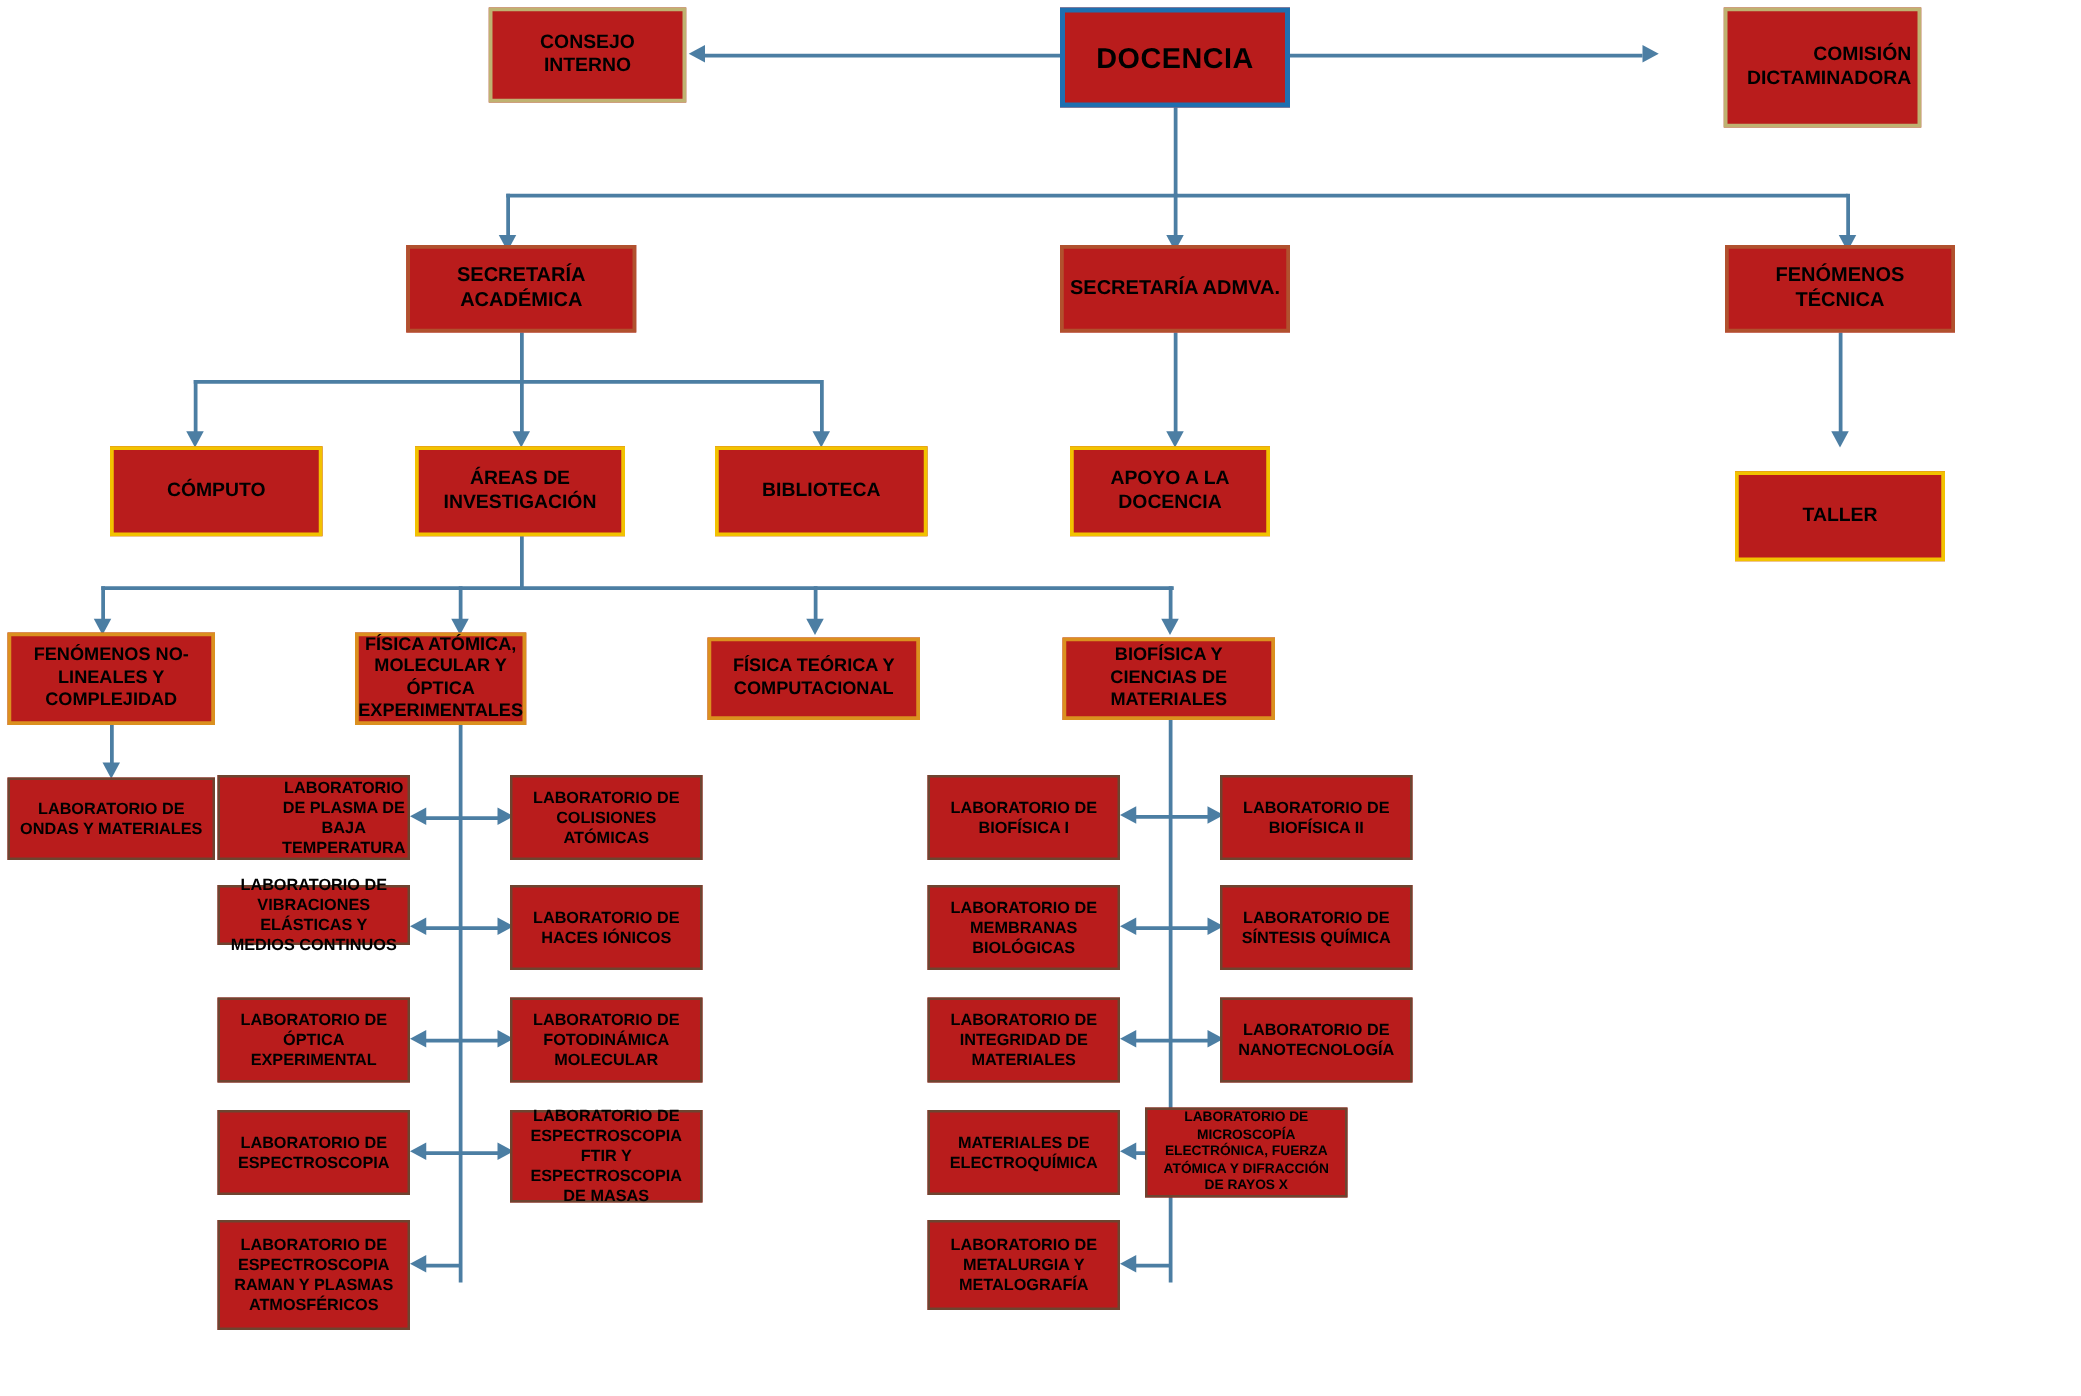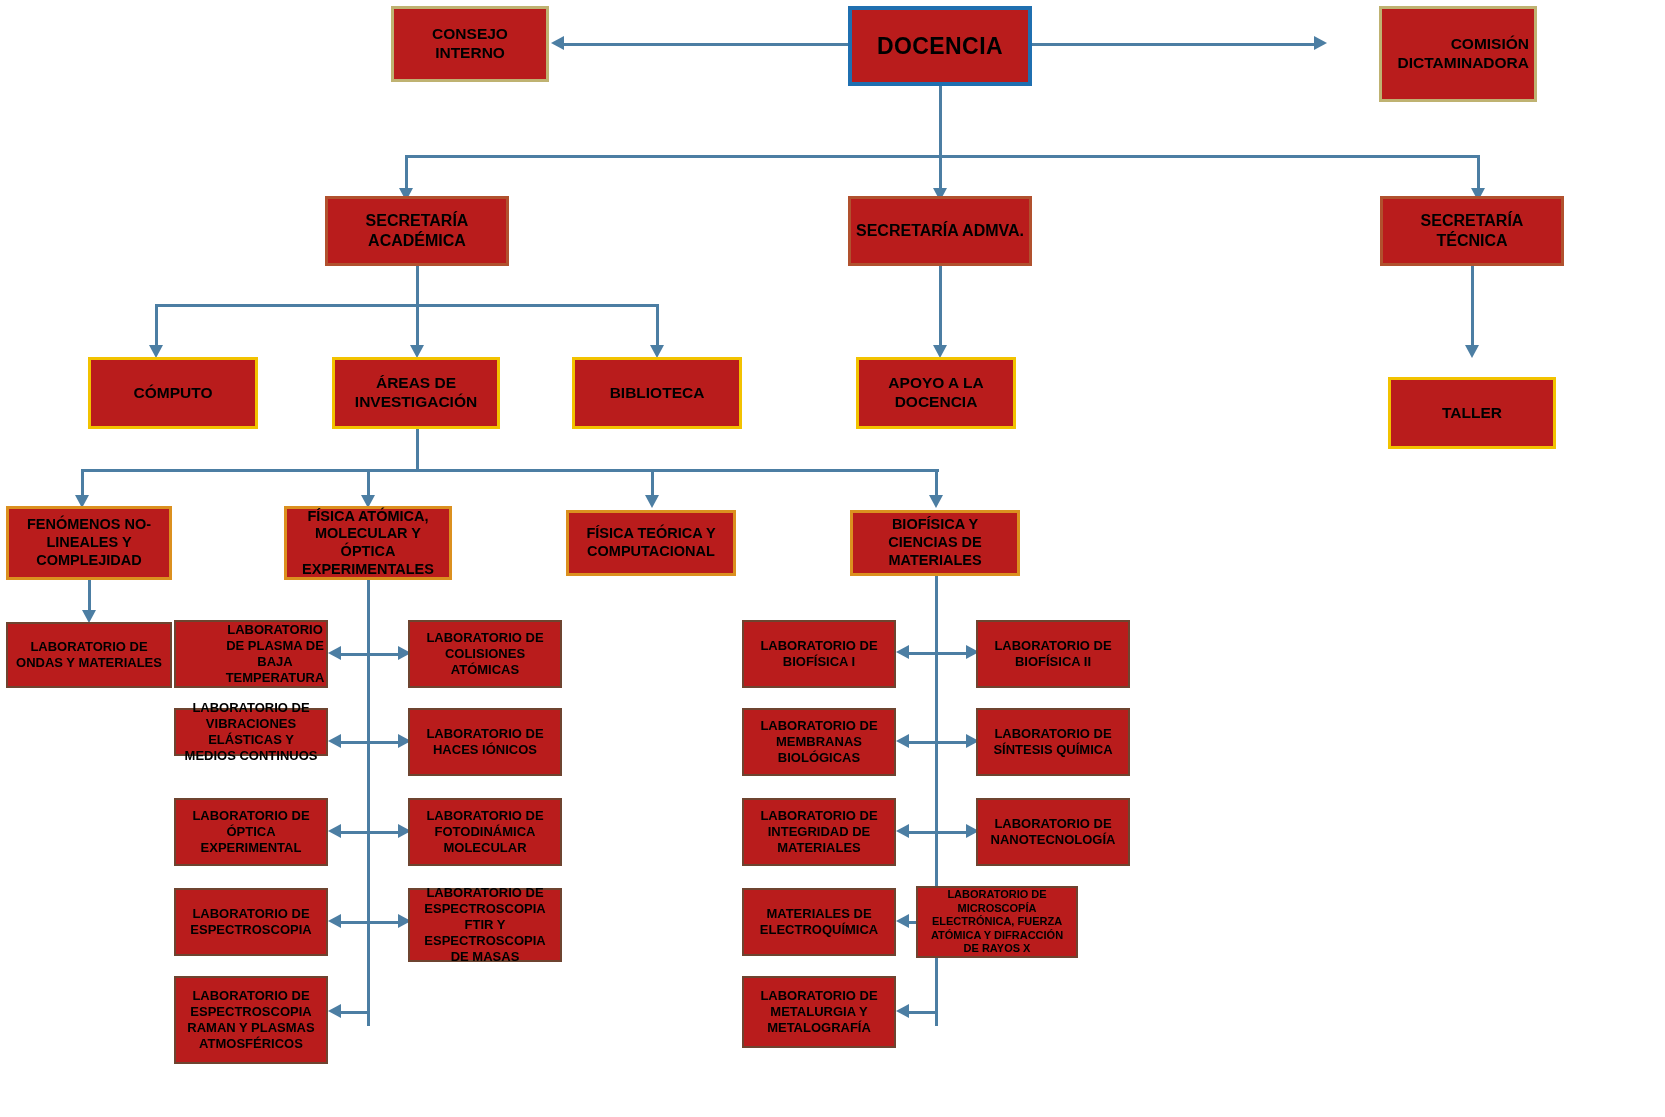--- a/index.html
+++ b/index.html
@@ -127,21 +127,21 @@
 
   <div class="box b-secretaria" style="left:325px; top:196px; width:184px; height:70px;">
     <span>SECRETARÍA ACADÉMICA</span>
   </div>
 
   <div class="box b-secretaria" style="left:848px; top:196px; width:184px; height:70px;">
     <span>SECRETARÍA ADMVA.</span>
   </div>
 
   <div class="box b-secretaria" style="left:1380px; top:196px; width:184px; height:70px;">
-    <span>SECRETARÍA TÉCNICA</span>
+    <span>FENÓMENOS TÉCNICA</span>
   </div>
 
   <div class="conn v" style="left:416px; top:266px; height:40px;"></div>
   <div class="conn h" style="left:155px; top:304px; width:503px;"></div>
 
   <div class="conn v" style="left:155px; top:304px; height:43px;"></div>
   <div class="arrow down" style="left:149px; top:345px;"></div>
 
   <div class="conn v" style="left:416px; top:304px; height:43px;"></div>
   <div class="arrow down" style="left:410px; top:345px;"></div>
@@ -187,21 +187,21 @@
   <div class="conn v" style="left:651px; top:469px; height:28px;"></div>
   <div class="arrow down" style="left:645px; top:495px;"></div>
 
   <div class="conn v" style="left:935px; top:469px; height:28px;"></div>
   <div class="arrow down" style="left:929px; top:495px;"></div>
 
   <div class="box b-area" style="left:6px; top:506px; width:166px; height:74px;">
     <span>FENÓMENOS NO-LINEALES Y COMPLEJIDAD</span>
   </div>
 
-  <div class="box b-area" style="left:284px; top:506px; width:168px; height:74px;">
+  <div class="box b-area" style="left:284px; top:506px; width:137px; height:74px;">
     <span>FÍSICA ATÓMICA, MOLECULAR Y ÓPTICA EXPERIMENTALES</span>
   </div>
 
   <div class="box b-area" style="left:566px; top:510px; width:170px; height:66px;">
     <span>FÍSICA TEÓRICA Y COMPUTACIONAL</span>
   </div>
 
   <div class="box b-area" style="left:850px; top:510px; width:170px; height:66px;">
     <span>BIOFÍSICA Y CIENCIAS DE MATERIALES</span>
   </div>

